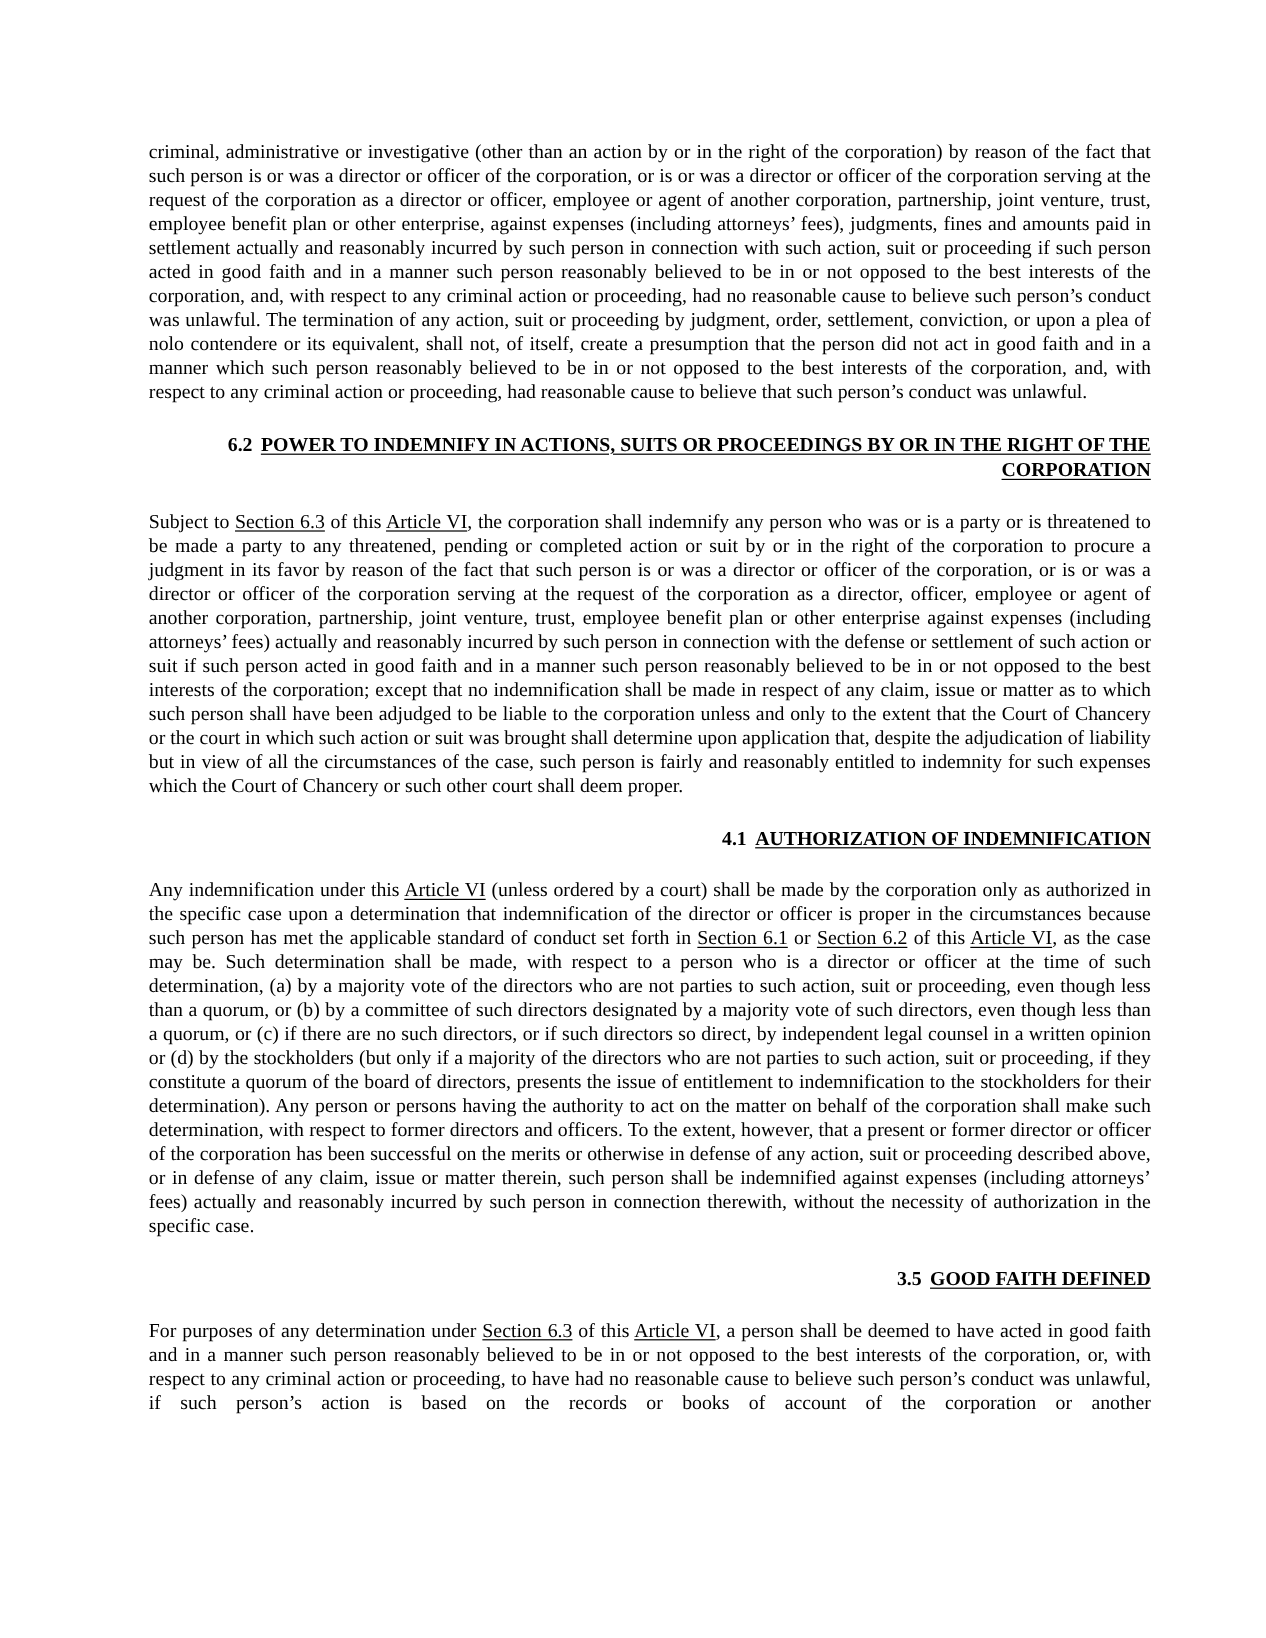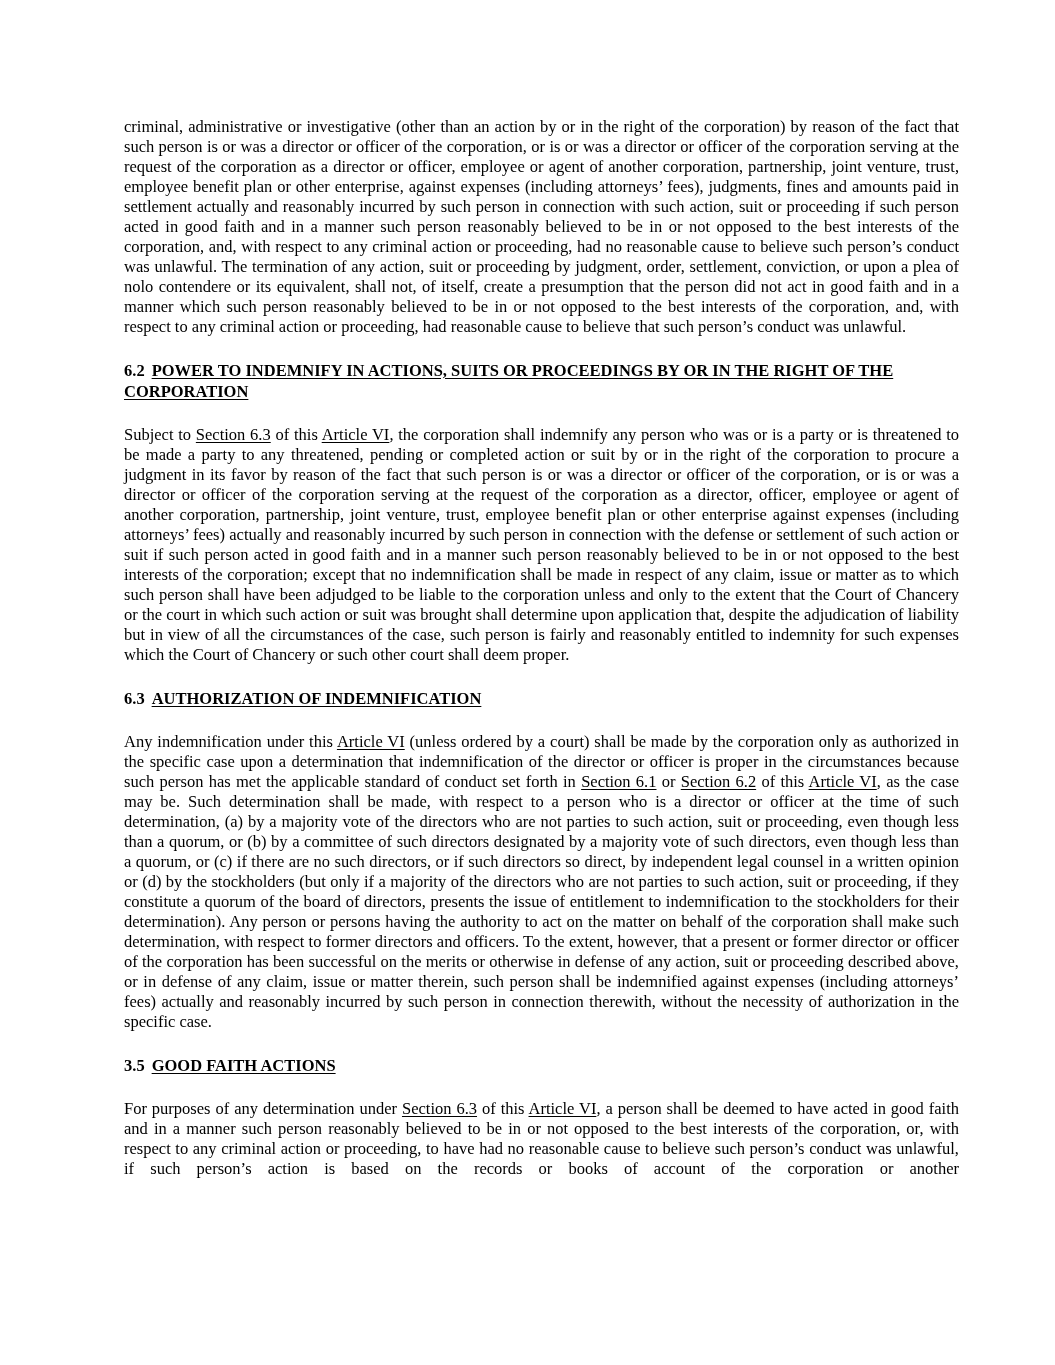--- a/index.html
+++ b/index.html
@@ -28,21 +28,21 @@
     text-align: justify;
   }
   p.body-para.continued {
     text-align-last: justify;
   }
   h2.sec-heading {
     margin: 23px 0;
     font-size: 16.5px;
     line-height: 21px;
     font-weight: bold;
-    text-align: left;
+    text-align: right;
   }
   .sec-num {
     margin-right: 7px;
   }
   .sec-title {
     text-decoration: underline;
     text-underline-offset: 2px;
   }
   .u {
     text-decoration: underline;
@@ -57,24 +57,24 @@
 
   <p class="body-para"><span>criminal, administrative or investigative (other than an action by or in the right of the corporation) by reason of the fact that such person is or was a director or officer of the corporation, or is or was a director or officer of the corporation serving at the request of the corporation as a director or officer, employee or agent of another corporation, partnership, joint venture, trust, employee benefit plan or other enterprise, against expenses (including attorneys’ fees), judgments, fines and amounts paid in settlement actually and reasonably incurred by such person in connection with such action, suit or proceeding if such person acted in good faith and in a manner such person reasonably believed to be in or not opposed to the best interests of the corporation, and, with respect to any criminal action or proceeding, had no reasonable cause to believe such person’s conduct was unlawful. The termination of any action, suit or proceeding by judgment, order, settlement, conviction, or upon a plea of nolo contendere or its equivalent, shall not, of itself, create a presumption that the person did not act in good faith and in a manner which such person reasonably believed to be in or not opposed to the best interests of the corporation, and, with respect to any criminal action or proceeding, had reasonable cause to believe that such person’s conduct was unlawful.</span></p>
 
   <h2 class="sec-heading">
     <span class="sec-num">6.2</span><span class="sec-title">POWER TO INDEMNIFY IN ACTIONS, SUITS OR PROCEEDINGS BY OR IN THE RIGHT OF THE CORPORATION</span>
   </h2>
 
   <p class="body-para"><span>Subject to </span><span class="u">Section 6.3</span><span> of this </span><span class="u">Article VI</span><span>, the corporation shall indemnify any person who was or is a party or is threatened to be made a party to any threatened, pending or completed action or suit by or in the right of the corporation to procure a judgment in its favor by reason of the fact that such person is or was a director or officer of the corporation, or is or was a director or officer of the corporation serving at the request of the corporation as a director, officer, employee or agent of another corporation, partnership, joint venture, trust, employee benefit plan or other enterprise against expenses (including attorneys’ fees) actually and reasonably incurred by such person in connection with the defense or settlement of such action or suit if such person acted in good faith and in a manner such person reasonably believed to be in or not opposed to the best interests of the corporation; except that no indemnification shall be made in respect of any claim, issue or matter as to which such person shall have been adjudged to be liable to the corporation unless and only to the extent that the Court of Chancery or the court in which such action or suit was brought shall determine upon application that, despite the adjudication of liability but in view of all the circumstances of the case, such person is fairly and reasonably entitled to indemnity for such expenses which the Court of Chancery or such other court shall deem proper.</span></p>
 
   <h2 class="sec-heading">
-    <span class="sec-num">6.3</span><span class="sec-title">AUTHORIZATION OF INDEMNIFICATION</span>
+    <span class="sec-num">4.1</span><span class="sec-title">AUTHORIZATION OF INDEMNIFICATION</span>
   </h2>
 
   <p class="body-para"><span>Any indemnification under this </span><span class="u">Article VI</span><span> (unless ordered by a court) shall be made by the corporation only as authorized in the specific case upon a determination that indemnification of the director or officer is proper in the circumstances because such person has met the applicable standard of conduct set forth in </span><span class="u">Section 6.1</span><span> or </span><span class="u">Section 6.2</span><span> of this </span><span class="u">Article VI</span><span>, as the case may be. Such determination shall be made, with respect to a person who is a director or officer at the time of such determination, (a) by a majority vote of the directors who are not parties to such action, suit or proceeding, even though less than a quorum, or (b) by a committee of such directors designated by a majority vote of such directors, even though less than a quorum, or (c) if there are no such directors, or if such directors so direct, by independent legal counsel in a written opinion or (d) by the stockholders (but only if a majority of the directors who are not parties to such action, suit or proceeding, if they constitute a quorum of the board of directors, presents the issue of entitlement to indemnification to the stockholders for their determination). Any person or persons having the authority to act on the matter on behalf of the corporation shall make such determination, with respect to former directors and officers. To the extent, however, that a present or former director or officer of the corporation has been successful on the merits or otherwise in defense of any action, suit or proceeding described above, or in defense of any claim, issue or matter therein, such person shall be indemnified against expenses (including attorneys’ fees) actually and reasonably incurred by such person in connection therewith, without the necessity of authorization in the specific case.</span></p>
 
   <h2 class="sec-heading">
-    <span class="sec-num">3.5</span><span class="sec-title">GOOD FAITH ACTIONS</span>
+    <span class="sec-num">3.5</span><span class="sec-title">GOOD FAITH DEFINED</span>
   </h2>
 
   <p class="body-para continued"><span>For purposes of any determination under </span><span class="u">Section 6.3</span><span> of this </span><span class="u">Article VI</span><span>, a person shall be deemed to have acted in good faith and in a manner such person reasonably believed to be in or not opposed to the best interests of the corporation, or, with respect to any criminal action or proceeding, to have had no reasonable cause to believe such person’s conduct was unlawful, if such person’s action is based on the records or books of account of the corporation or another</span></p>
 
 </div>
 
 </body></html>

